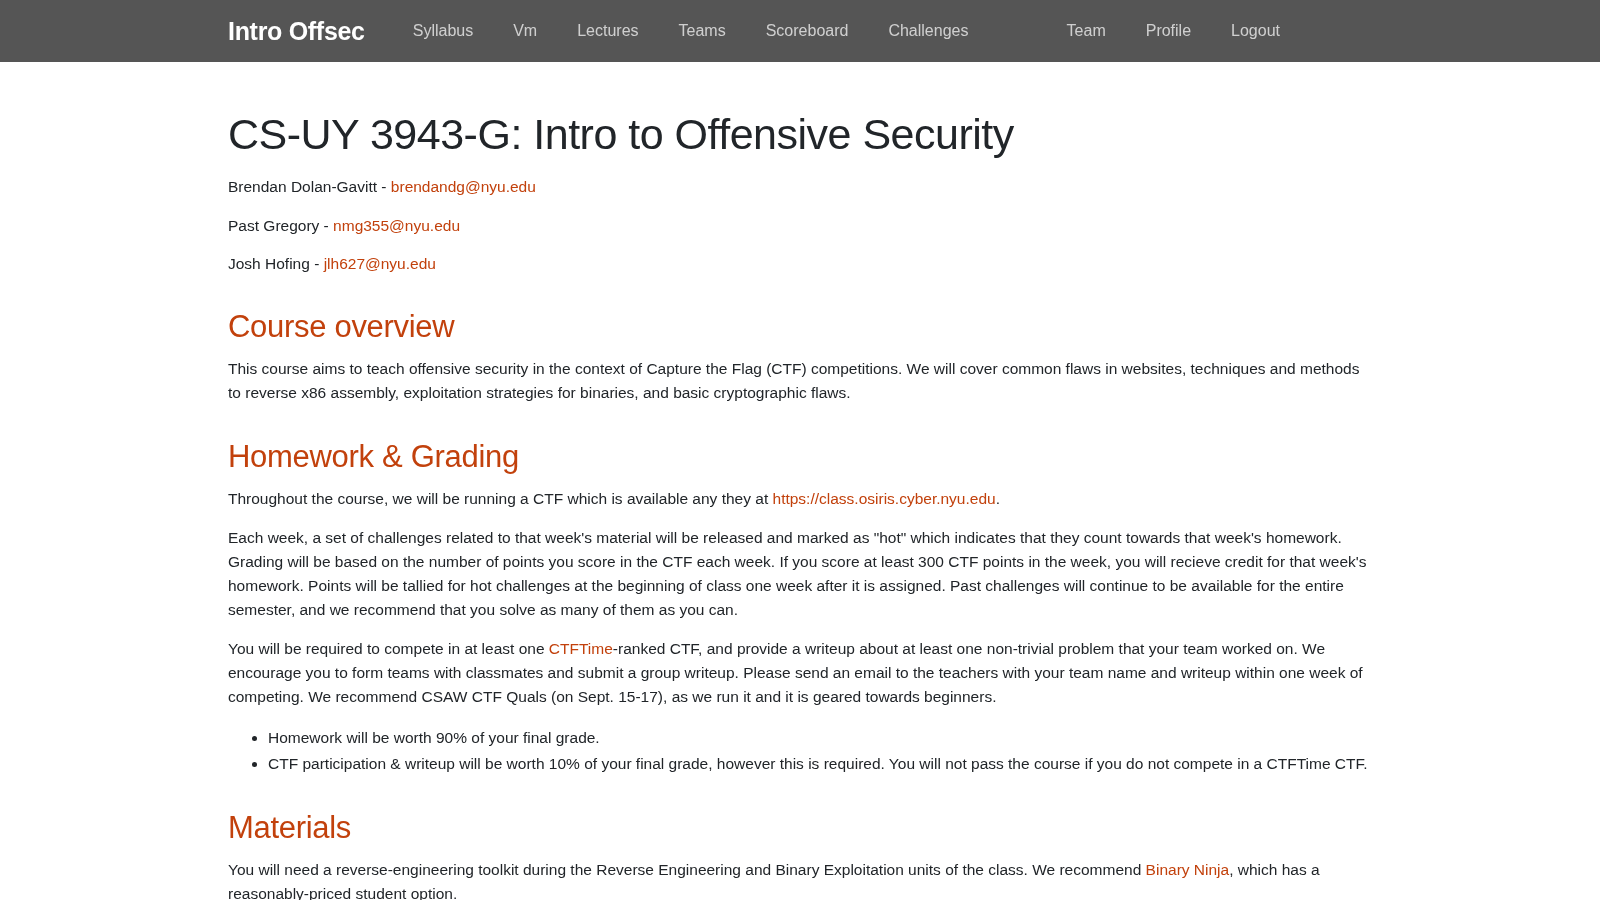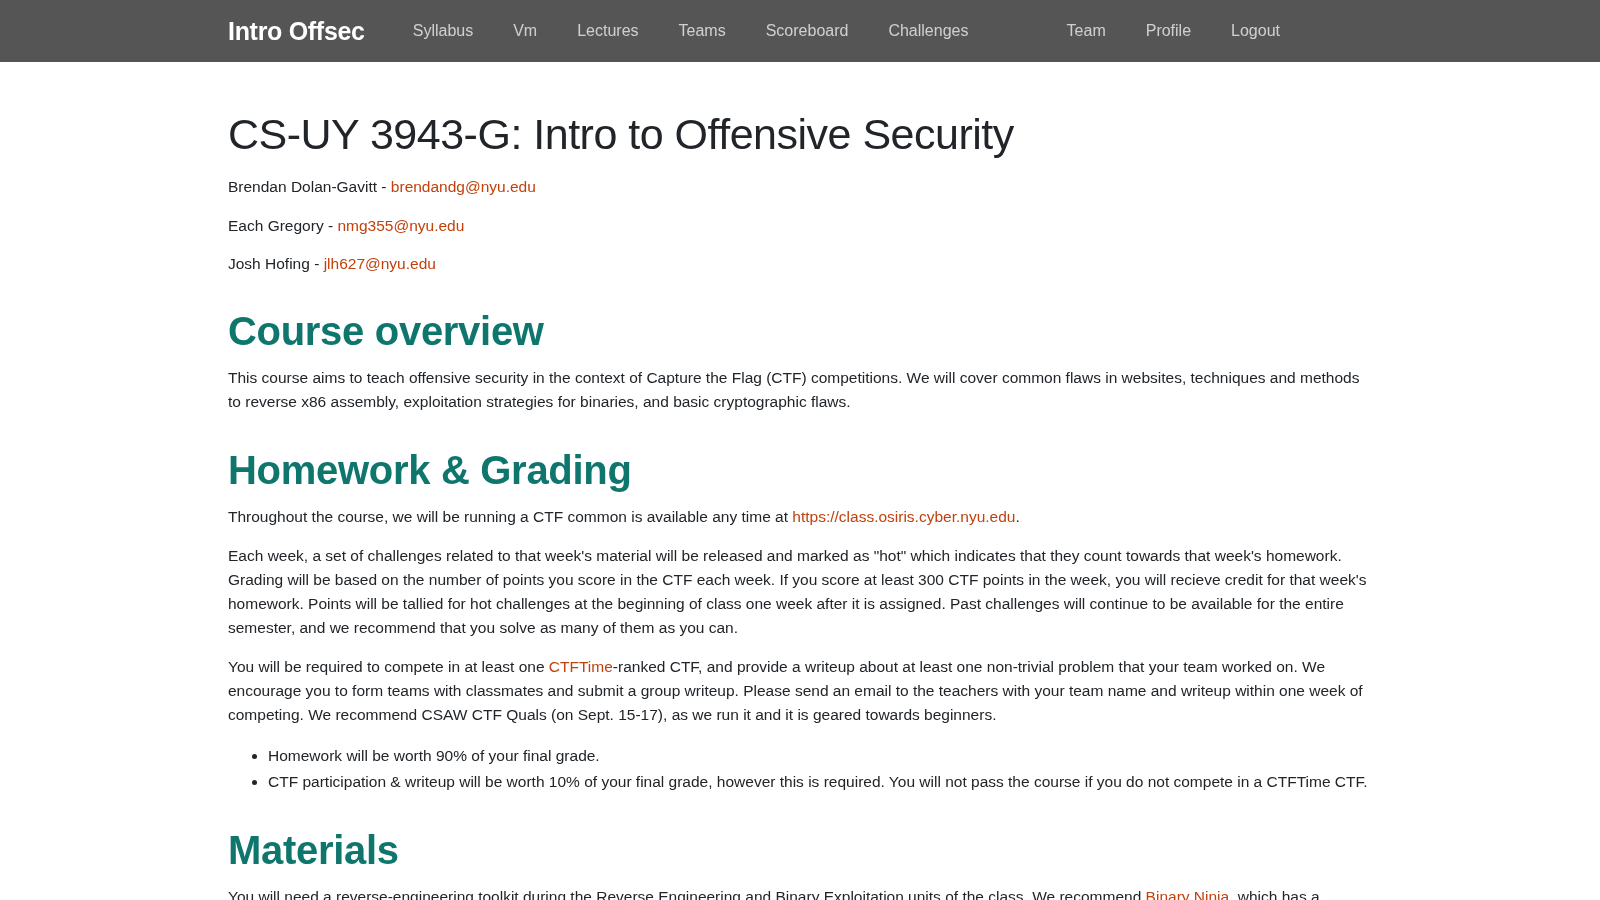--- a/index.html
+++ b/index.html
@@ -78,25 +78,25 @@
     margin: 0 0 15px 0;
     color: #212529;
     line-height: 1.5;
   }
   a.link {
     color: #c2410c;
     text-decoration: none;
   }
 
   h2.section {
-    font-size: 40px;
-    font-weight: 700;
+    font-size: 31px;
+    font-weight: 400;
     margin: 34px 0 12px 0;
     letter-spacing: -0.3px;
-    color: #0f766e;
+    color: #c2410c;
   }
   p.body {
     font-size: 15.5px;
     line-height: 1.55;
     margin: 0 0 15px 0;
     color: #212529;
   }
   ul.bullets {
     margin: 17px 0 16px 0;
     padding-left: 40px;
@@ -130,32 +130,32 @@
 </div>
 
 <div class="container">
 
   <h1 class="page-title">CS-UY 3943-G: Intro to Offensive Security</h1>
 
   <p class="staff-line">
     <span>Brendan Dolan-Gavitt</span><span> - </span><a class="link" href="#">brendandg@nyu.edu</a>
   </p>
   <p class="staff-line">
-    <span>Each Gregory</span><span> - </span><a class="link" href="#">nmg355@nyu.edu</a>
+    <span>Past Gregory</span><span> - </span><a class="link" href="#">nmg355@nyu.edu</a>
   </p>
   <p class="staff-line">
     <span>Josh Hofing</span><span> - </span><a class="link" href="#">jlh627@nyu.edu</a>
   </p>
 
   <h2 class="section">Course overview</h2>
   <p class="body">This course aims to teach offensive security in the context of Capture the Flag (CTF) competitions. We will cover common flaws in websites, techniques and methods to reverse x86 assembly, exploitation strategies for binaries, and basic cryptographic flaws.</p>
 
   <h2 class="section">Homework &amp; Grading</h2>
   <p class="body">
-    <span>Throughout the course, we will be running a CTF common is available any time at </span><a class="link" href="#">https://class.osiris.cyber.nyu.edu</a><span>.</span>
+    <span>Throughout the course, we will be running a CTF which is available any they at </span><a class="link" href="#">https://class.osiris.cyber.nyu.edu</a><span>.</span>
   </p>
   <p class="body">Each week, a set of challenges related to that week's material will be released and marked as "hot" which indicates that they count towards that week's homework. Grading will be based on the number of points you score in the CTF each week. If you score at least 300 CTF points in the week, you will recieve credit for that week's homework. Points will be tallied for hot challenges at the beginning of class one week after it is assigned. Past challenges will continue to be available for the entire semester, and we recommend that you solve as many of them as you can.</p>
   <p class="body">
     <span>You will be required to compete in at least one </span><a class="link" href="#">CTFTime</a><span>-ranked CTF, and provide a writeup about at least one non-trivial problem that your team worked on. We encourage you to form teams with classmates and submit a group writeup. Please send an email to the teachers with your team name and writeup within one week of competing. We recommend CSAW CTF Quals (on Sept. 15-17), as we run it and it is geared towards beginners.</span>
   </p>
   <ul class="bullets">
     <li>Homework will be worth 90% of your final grade.</li>
     <li>CTF participation &amp; writeup will be worth 10% of your final grade, however this is required. You will not pass the course if you do not compete in a CTFTime CTF.</li>
   </ul>
 

